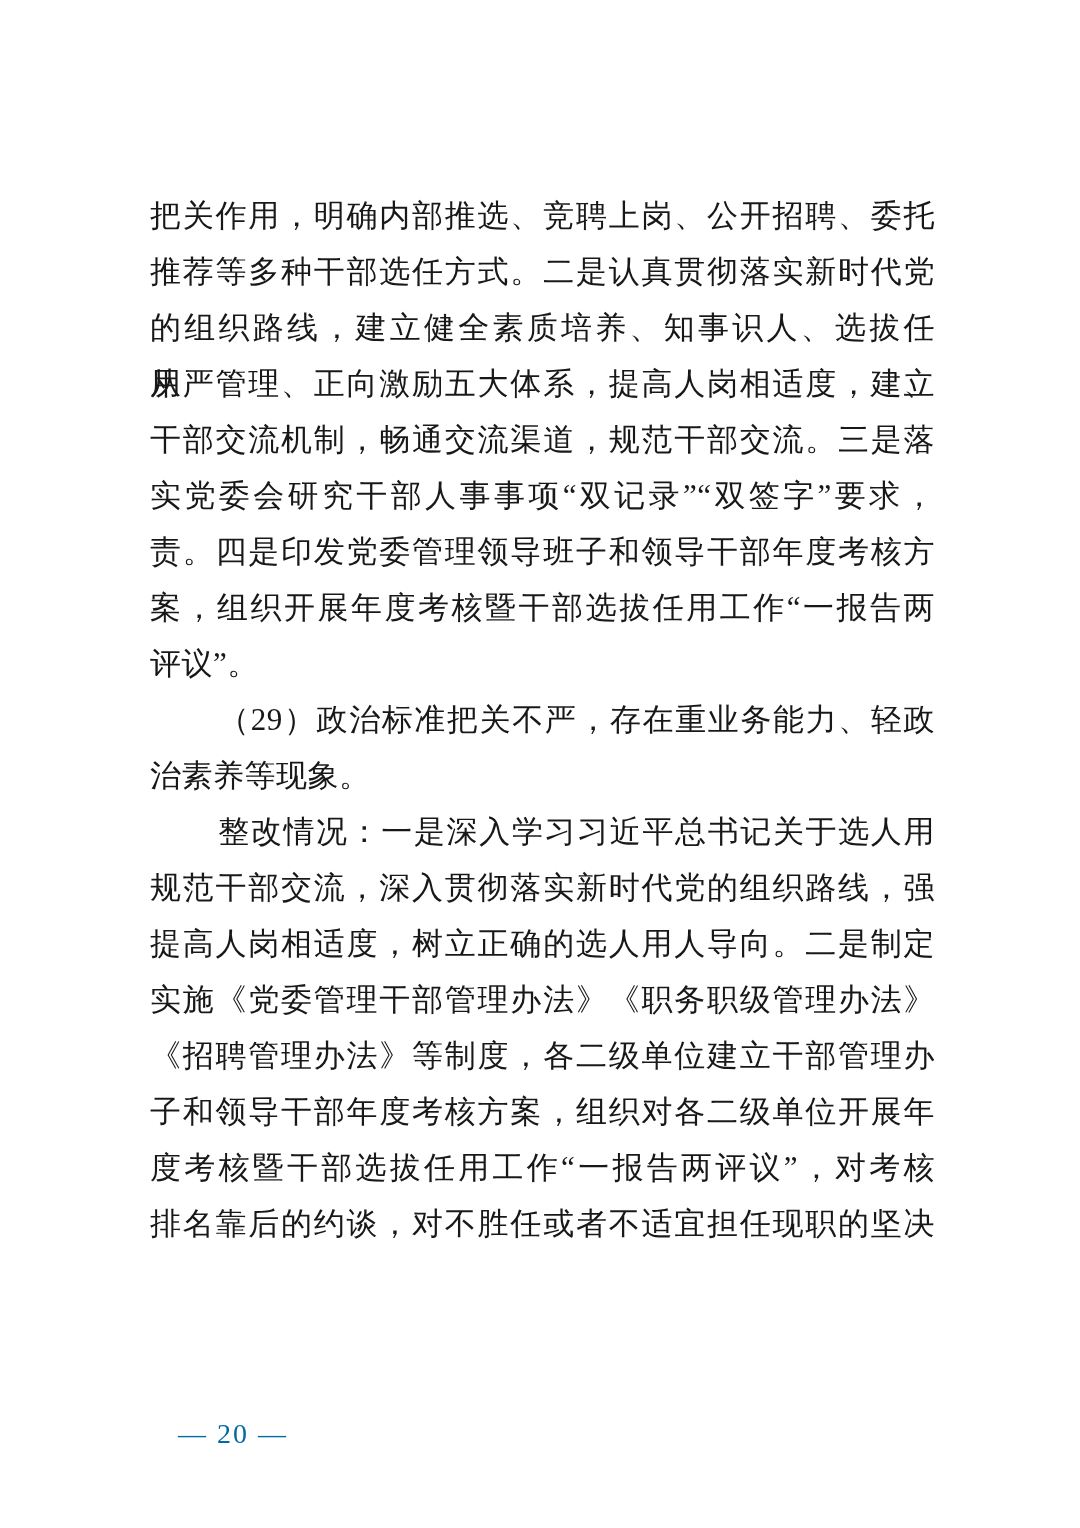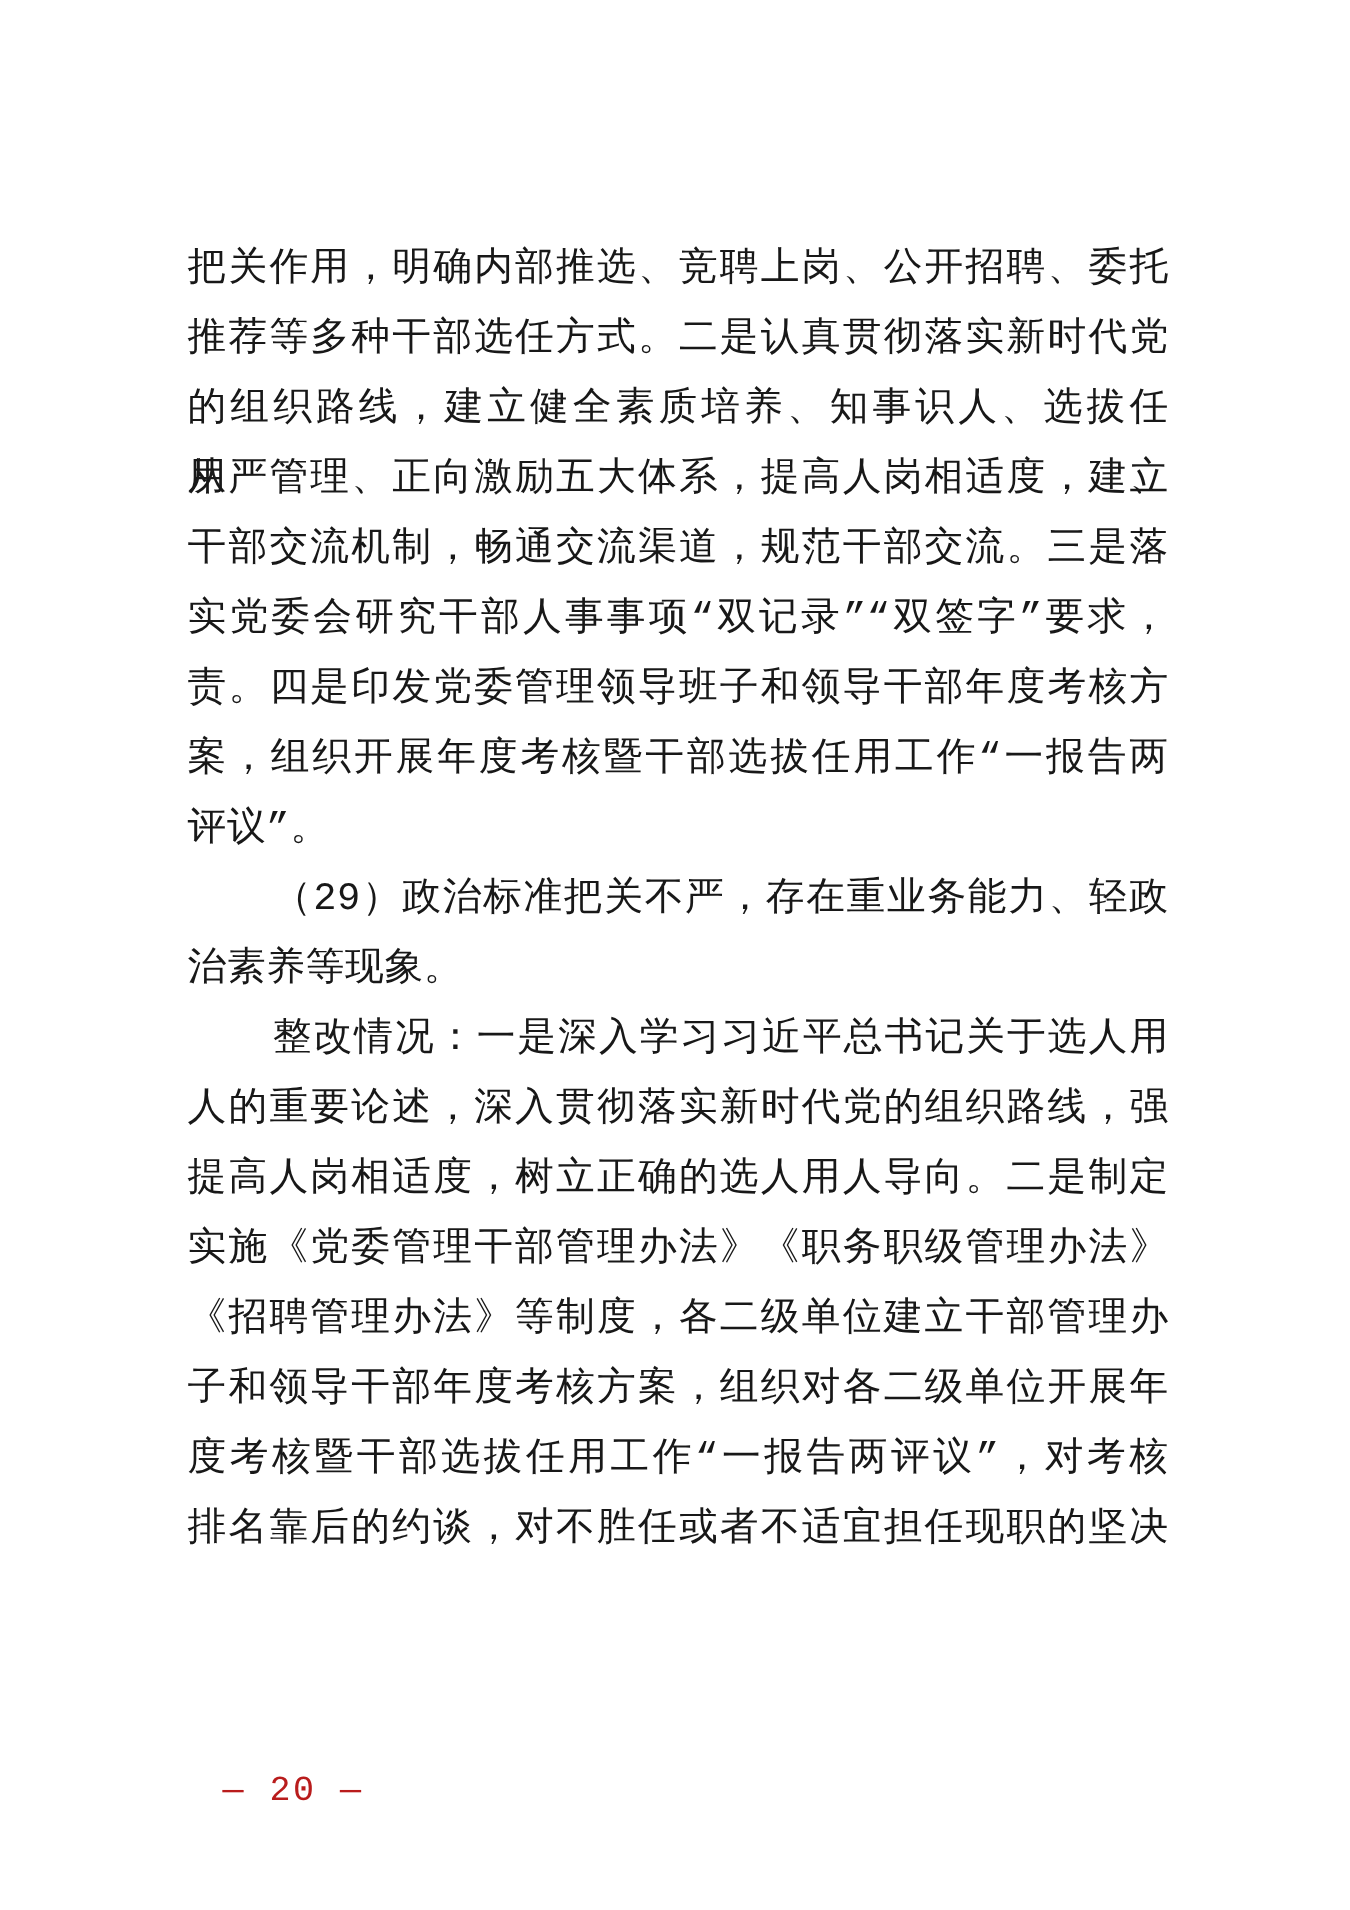--- a/index.html
+++ b/index.html
@@ -5,21 +5,21 @@
   html, body {
     margin: 0;
     padding: 0;
     background: #e8e8e8;
   }
   .page {
     position: relative;
     width: 1080px;
     height: 1528px;
     background: #ffffff;
-    font-family: Liberation Mono, monospace;
+    font-family: Liberation Serif, serif;
     color: #181818;
     overflow: hidden;
     margin: 0 auto;
   }
   .text-block {
     position: absolute;
     left: 150px;
     top: 188px;
     width: 785px;
   }
@@ -42,21 +42,21 @@
     text-indent: 2.2em;
   }
   .footer {
     position: absolute;
     left: 178px;
     top: 1412px;
     height: 44px;
     line-height: 44px;
     font-size: 28px;
     letter-spacing: 2px;
-    color: #b91c1c;
+    color: #0369a1;
   }
 </style>
 </head>
 <body>
 
 <div class="page">
   <div class="text-block">
       <div class="paragraph">
         <div class="line justify">把关作用，明确内部推选、竞聘上岗、公开招聘、委托</div>
         <div class="line justify">推荐等多种干部选任方式。二是认真贯彻落实新时代党</div>
@@ -67,21 +67,21 @@
         <div class="line justify">责。四是印发党委管理领导班子和领导干部年度考核方</div>
         <div class="line justify">案，组织开展年度考核暨干部选拔任用工作“一报告两</div>
         <div class="line">评议”。</div>
       </div>
       <div class="paragraph">
         <div class="line justify indent">（29）政治标准把关不严，存在重业务能力、轻政</div>
         <div class="line">治素养等现象。</div>
       </div>
       <div class="paragraph">
         <div class="line justify indent">整改情况：一是深入学习习近平总书记关于选人用</div>
-        <div class="line justify">人的重要论述，深入贯彻落实新时代党的组织路线，强</div>
+        <div class="line justify">规范干部交流，深入贯彻落实新时代党的组织路线，强</div>
         <div class="line justify">提高人岗相适度，树立正确的选人用人导向。二是制定</div>
         <div class="line justify">实施《党委管理干部管理办法》《职务职级管理办法》</div>
         <div class="line justify">《招聘管理办法》等制度，各二级单位建立干部管理办</div>
         <div class="line justify">子和领导干部年度考核方案，组织对各二级单位开展年</div>
         <div class="line justify">度考核暨干部选拔任用工作“一报告两评议”，对考核</div>
         <div class="line justify">排名靠后的约谈，对不胜任或者不适宜担任现职的坚决</div>
       </div>
     </div>
   <div class="footer">
     <span>— 20 —</span>

